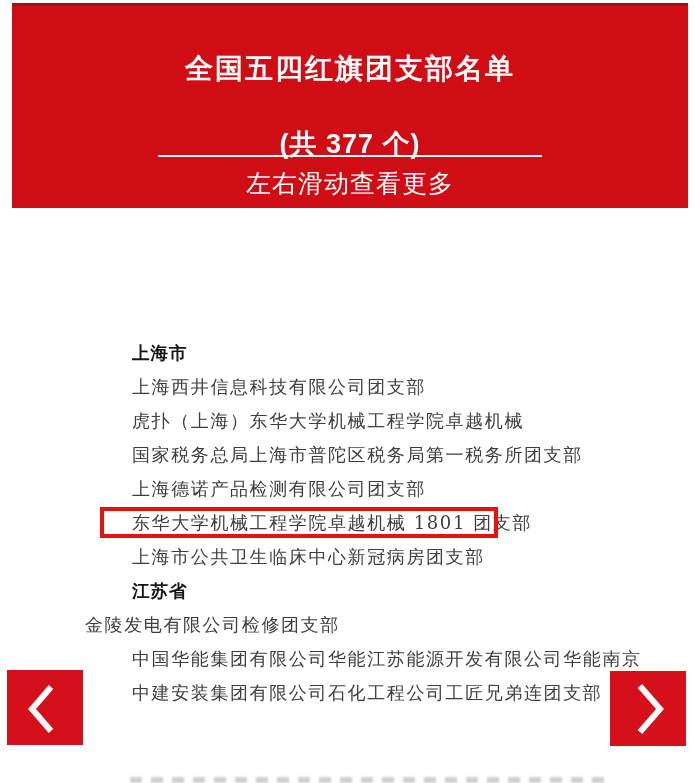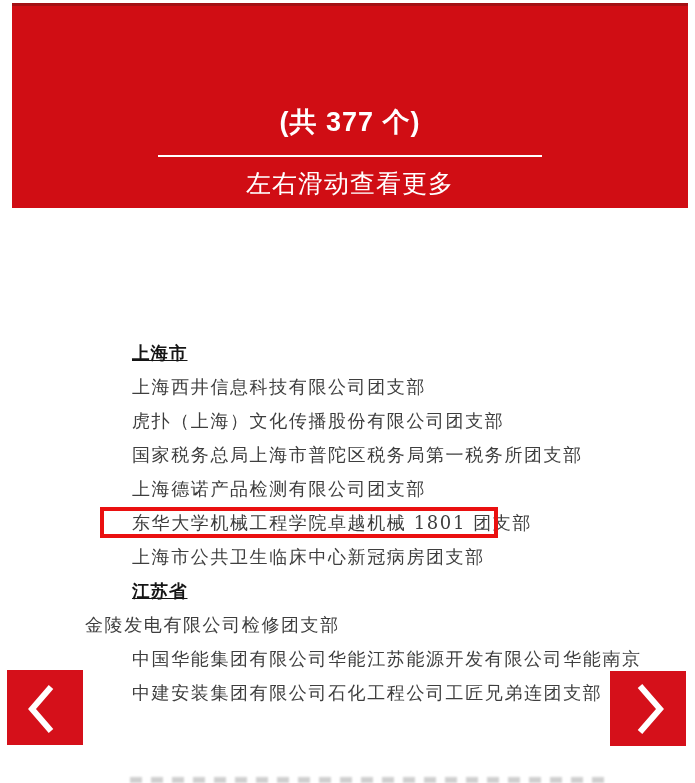--- a/index.html
+++ b/index.html
@@ -25,21 +25,21 @@
     position:absolute;left:12px;top:3px;width:676px;height:205px;
     background:var(--banner-red);
     border-top:3px solid var(--banner-top-red);
   }
   .banner-title{
     position:absolute;left:0;top:44px;width:100%;
     text-align:center;color:#fff;font-weight:bold;
     font-size:28px;letter-spacing:2px;
   }
   .banner-count{
-    position:absolute;left:0;top:98px;width:100%;
+    position:absolute;left:0;top:120px;width:100%;
     text-align:center;color:#fff;font-weight:bold;
     font-size:27px;letter-spacing:1px;
   }
   .banner-divider{
     position:absolute;left:146px;top:149px;width:384px;height:2px;
     background:#ffffff;
   }
   .banner-hint{
     position:absolute;left:0;top:161px;width:100%;
     text-align:center;color:#fff;font-size:25px;letter-spacing:1px;
@@ -55,21 +55,20 @@
     padding-left:47px;
     font-family:"DejaVu Serif","Liberation Serif",serif;
     font-size:18px;letter-spacing:1.6px;
     color:var(--item-text);
     white-space:nowrap;
   }
   .row.header{
     font-family:"Liberation Sans",sans-serif;
     font-weight:bold;font-size:17.5px;letter-spacing:1px;
     color:var(--header-text);
-    text-decoration:underline;
   }
   .row.continuation{padding-left:0;}
   .row.highlight::after{
     content:"";
     position:absolute;left:15px;top:1px;
     width:398px;height:31px;
     border:4px solid var(--highlight-red);
     box-sizing:border-box;
     pointer-events:none;
   }
@@ -89,34 +88,35 @@
   .partial-row{
     position:absolute;left:130px;top:777px;width:480px;height:6px;
     background:repeating-linear-gradient(90deg,#8a8a8a 0 12px,transparent 12px 21px);
     opacity:.4;filter:blur(1px);
   }
 </style>
 </head>
 <body>
 
 <div class="banner">
+  <div class="banner-title">全国五四红旗团支部名单</div>
   <div class="banner-count">(共 377 个)</div>
   <div class="banner-divider"></div>
   <div class="banner-hint">左右滑动查看更多</div>
 </div>
 
 <div class="list">
     <div class="row header">
     <span>上海市</span>
   </div>
     <div class="row item">
     <span>上海西井信息科技有限公司团支部</span>
   </div>
     <div class="row item">
-    <span>虎扑（上海）文化传播股份有限公司团支部</span>
+    <span>虎扑（上海）东华大学机械工程学院卓越机械</span>
   </div>
     <div class="row item">
     <span>国家税务总局上海市普陀区税务局第一税务所团支部</span>
   </div>
     <div class="row item">
     <span>上海德诺产品检测有限公司团支部</span>
   </div>
     <div class="row item highlight">
     <span>东华大学机械工程学院卓越机械 1801 团支部</span>
   </div>

